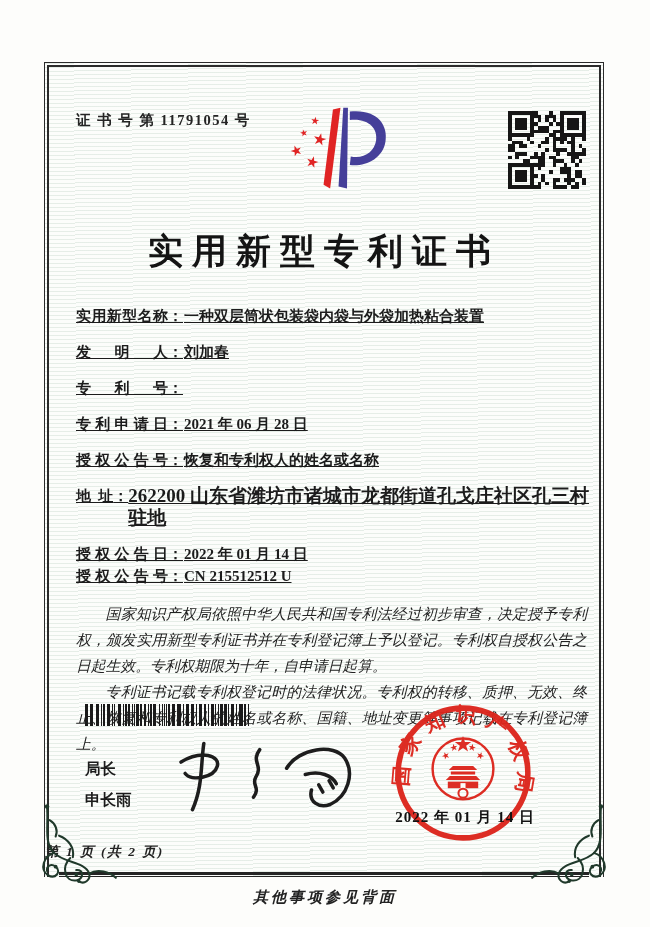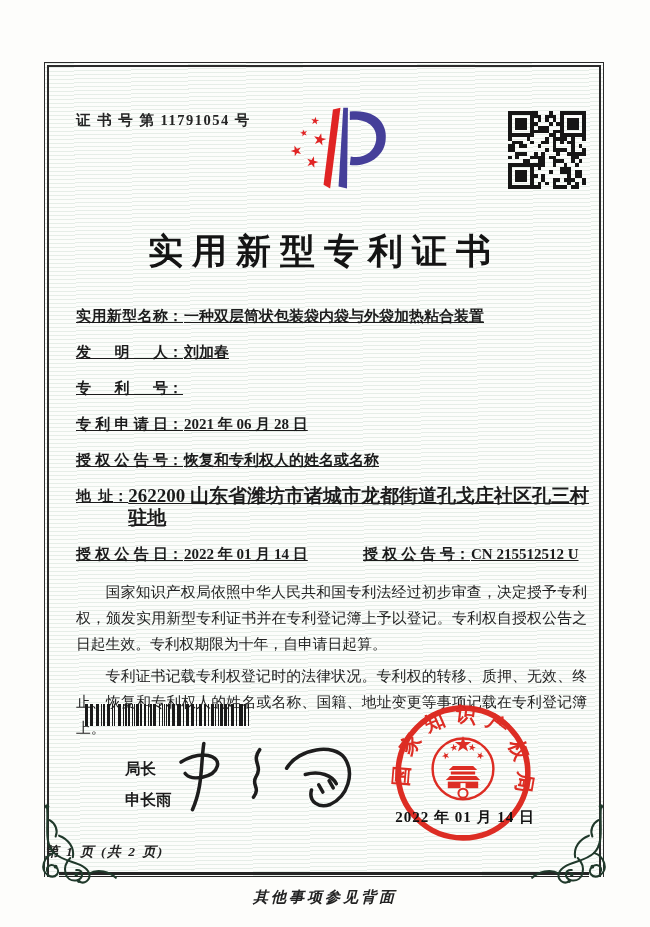--- a/index.html
+++ b/index.html
@@ -58,55 +58,55 @@
   .doc-title {
     text-align: center;
     font-size: 35px; font-weight: bold; letter-spacing: 9px;
     color: #141414; line-height: 46px;
     margin-top: 16px;
   }
 
   
   .fields { margin: 30px 14px 0 31px; font-size: 15px; font-weight: 600; text-decoration: underline; }
   .field-row { display: flex; align-items: flex-start; margin-bottom: 14px; line-height: 22px; }
-  .field-row.pair { gap: 0; }
+  .field-row.pair { gap: 0; flex-direction: column; }
   .field-group { display: flex; align-items: flex-start; }
   .field-group.first { width: 287px; }
   .field-label {
     display: inline-block; width: 92px;
     text-align: justify; text-align-last: justify;
     white-space: nowrap;
   }
   .field-colon { width: 16px; }
   .field-value { white-space: pre; }
 
   
   .legal { margin: 10px 16px 0 31px; }
   .legal p {
     font-size: 14.8px; line-height: 26px;
+    font-style: italic;
     text-align: justify;
     text-indent: 2em;
     color: #222;
-    margin-top: 6px;
   }
 
   
   .barcode {
     position: absolute; left: 40px; top: 641px; width: 168px; height: 22px;
   }
   .barcode svg { width: 100%; height: 100%; shape-rendering: crispEdges; }
 
   .seal { position: absolute; left: 342px; top: 634px; width: 152px; height: 152px; opacity: .96; }
   .seal-date {
     position: absolute; left: 344px; top: 745px; width: 152px;
     text-align: center; font-size: 15px; font-weight: bold;
     letter-spacing: 1px; color: #111; z-index: 4;
   }
 
-  .director { position: absolute; left: 40px; top: 690px; font-size: 15.5px; font-weight: 600; line-height: 31px; z-index: 2; margin-left: 40px; }
+  .director { position: absolute; left: 40px; top: 690px; font-size: 15.5px; font-weight: 600; line-height: 31px; z-index: 2; }
   .signature { position: absolute; left: 118px; top: 668px; width: 210px; height: 88px; z-index: 3; }
 
   .page-no {
     position: absolute; left: 0; right: 12px; bottom: 16px;
     font-size: 13.5px; font-style: italic; font-weight: 700;
     color: #222; letter-spacing: 2px;
   }
 
   .back-note {
     position: absolute; left: 0; right: 0; top: 888px;

